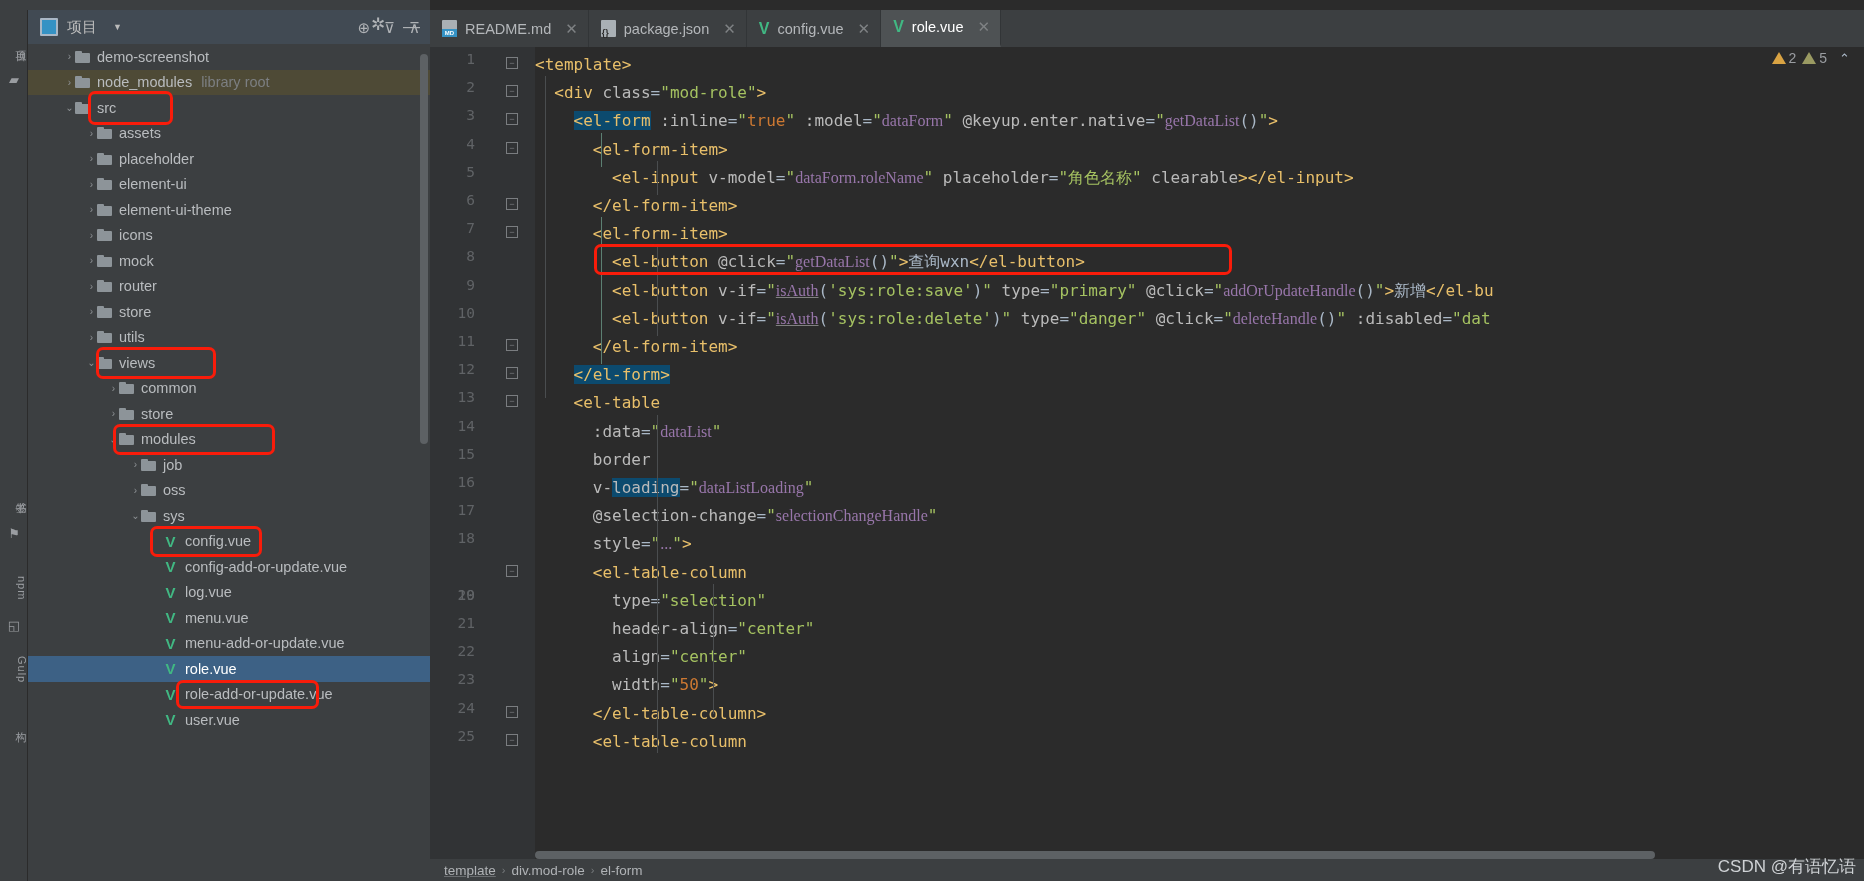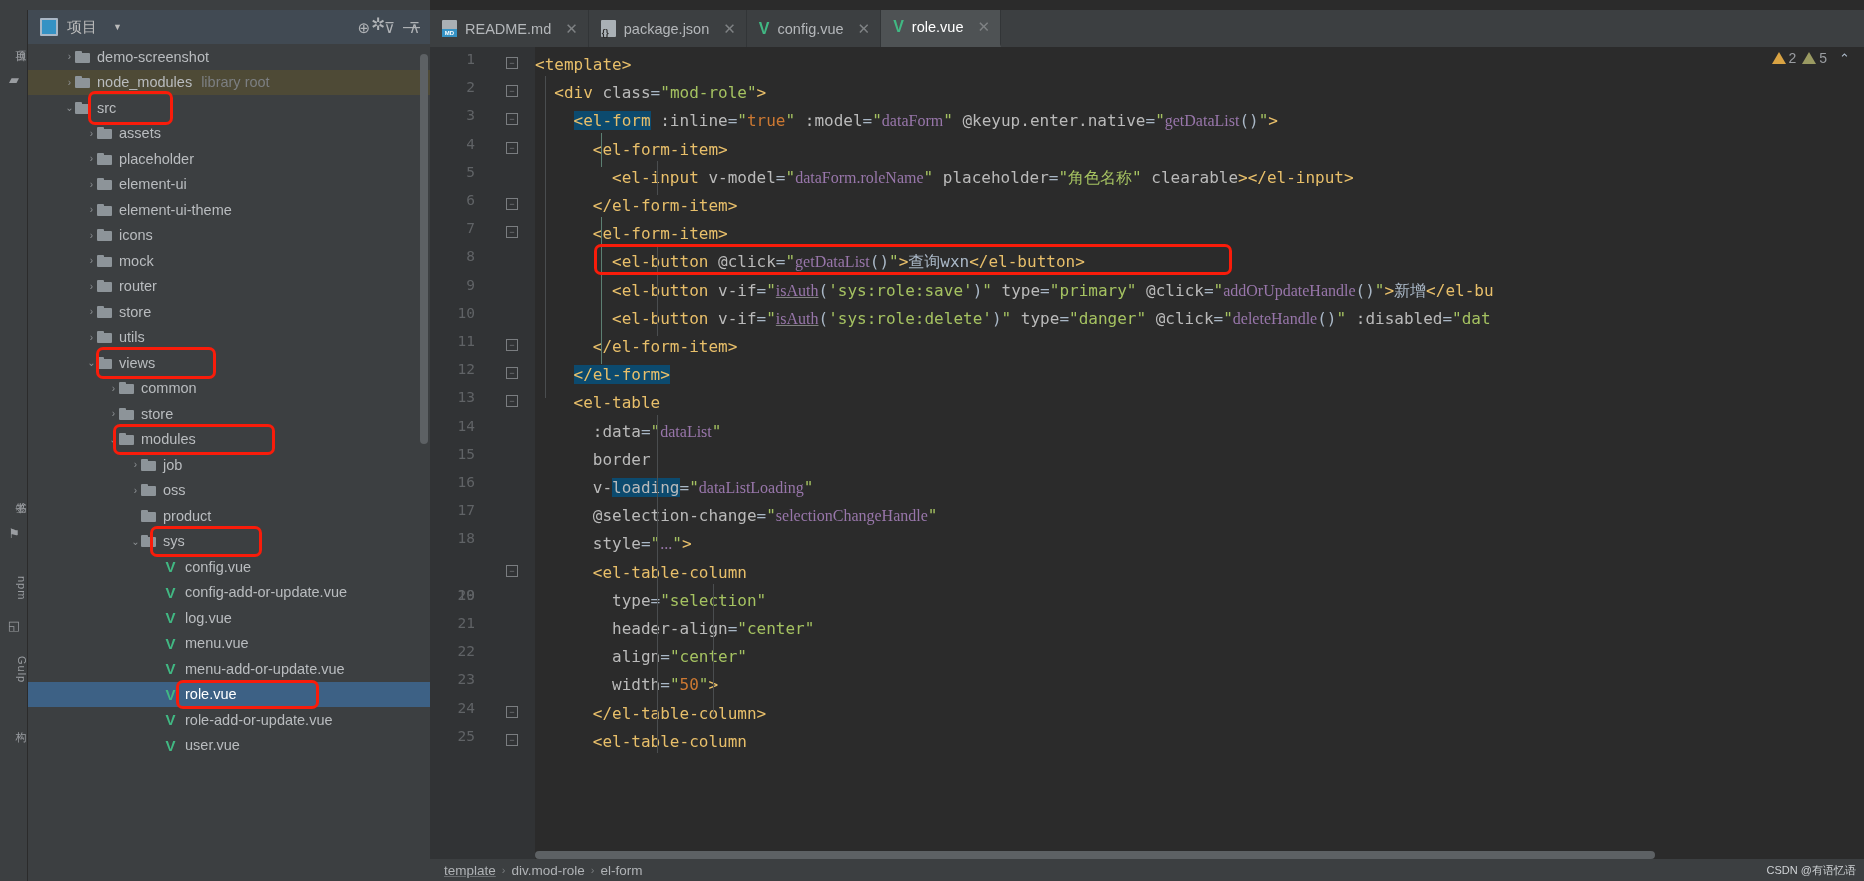--- a/index.html
+++ b/index.html
@@ -221,21 +221,21 @@
     background: #3c3f41; display: flex; align-items: center;
     padding-left: 14px; gap: 6px; font-size: 13.5px; color: #a9b7c6;
   }
   #breadcrumb .sep { color: #787b7e; font-size: 11px; }
   #breadcrumb .bc { color: #b0b3b6; }
   #breadcrumb .bc.u { text-decoration: underline; text-decoration-color: #6a6d70; }
 
   
   #watermark {
     position: absolute; right: 8px; bottom: 3px;
-    color: #cfd2d5; font-size: 11px; z-index: 40;
+    color: #cfd2d5; font-size: 17px; z-index: 40;
   }
 </style>
 </head>
 <body>
 
 <div id="top-strip">
   <div class="win-bit" style="left:555px;width:2px;"></div>
   <div class="win-bit" style="left:760px;width:2px;"></div>
   <div class="win-bit" style="left:1265px;width:100px;"></div>
 </div>
@@ -346,25 +346,20 @@
       </div>
       <div class="row" style="padding-left: 102px;">
         <span class="arrow">›</span>
         <span class="fold"></span>
         <span class="lbl">job</span>
       </div>
       <div class="row" style="padding-left: 102px;">
         <span class="arrow">›</span>
         <span class="fold"></span>
         <span class="lbl">oss</span>
-      </div>
-      <div class="row" style="padding-left: 102px;">
-        <span class="arrow"></span>
-        <span class="fold"></span>
-        <span class="lbl">product</span>
       </div>
       <div class="row" style="padding-left: 102px;">
         <span class="arrow">⌄</span>
         <span class="fold"></span>
         <span class="lbl">sys</span>
       </div>
       <div class="row" style="padding-left: 124px;">
         <span class="arrow"></span>
         <span class="vue-ic">V</span>
         <span class="lbl">config.vue</span>

